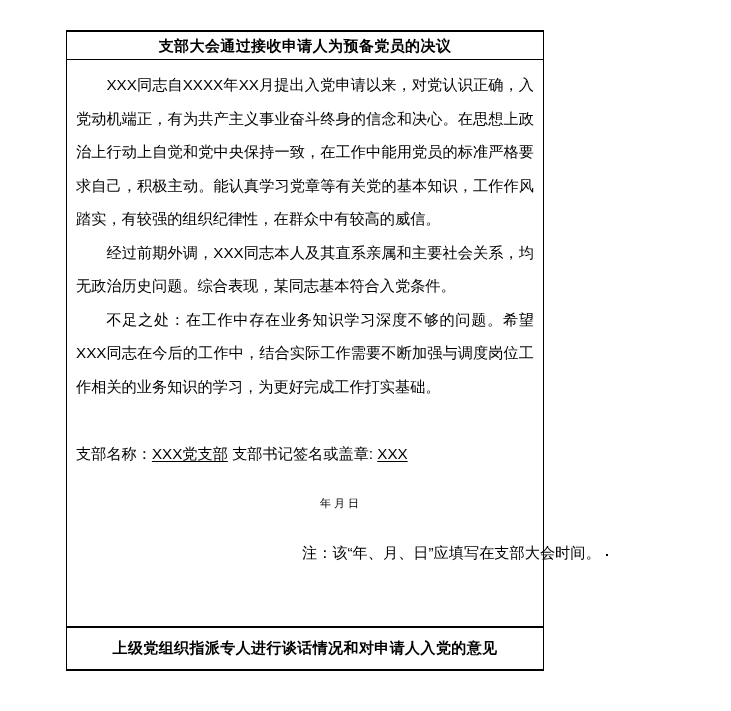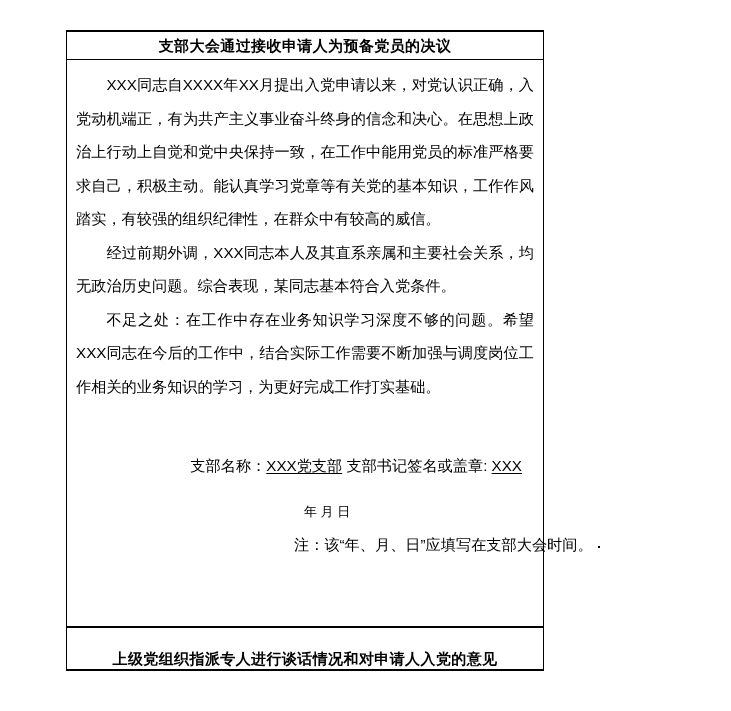--- a/index.html
+++ b/index.html
@@ -69,42 +69,41 @@
     text-justify: inter-ideograph;
     text-indent: 2em;
     margin: 0;
     letter-spacing: 0px;
   }
 
   
   .sig-line {
     font-size: 15.2px;
     line-height: 33.5px;
-    margin: 12px;
+    margin: 0;
     text-indent: 0;
     white-space: nowrap;
-    text-align: right;
   }
   .sig-line .u {
     text-decoration: underline;
     text-underline-offset: 2px;
   }
 
   .date-line {
-    font-size: 13px;
+    font-size: 11px;
     line-height: 33.5px;
-    margin: 0;
+    margin: 16px;
     padding-left: 228px;
     white-space: nowrap;
   }
 
   .note-line {
     font-size: 15.2px;
     line-height: 33.5px;
-    margin: 0;
+    margin: 8px;
     padding-left: 218px;
     white-space: nowrap;
     position: relative;
   }
   .note-dot {
     display: inline-block;
     width: 2px;
     height: 2px;
     background: #000;
     vertical-align: 2px;
@@ -122,21 +121,21 @@
     height: 0;
     border-top: 2px solid #000;
   }
   .footer-row {
     position: absolute;
     left: 0;
     right: 0;
     bottom: 0;
     height: 41px;
     display: flex;
-    align-items: flex-end;
+    align-items: center;
     justify-content: center;
   }
   .footer-title {
     font-size: 15px;
     font-weight: bold;
     letter-spacing: 0.4px;
     white-space: nowrap;
   }
 </style>
 </head>

